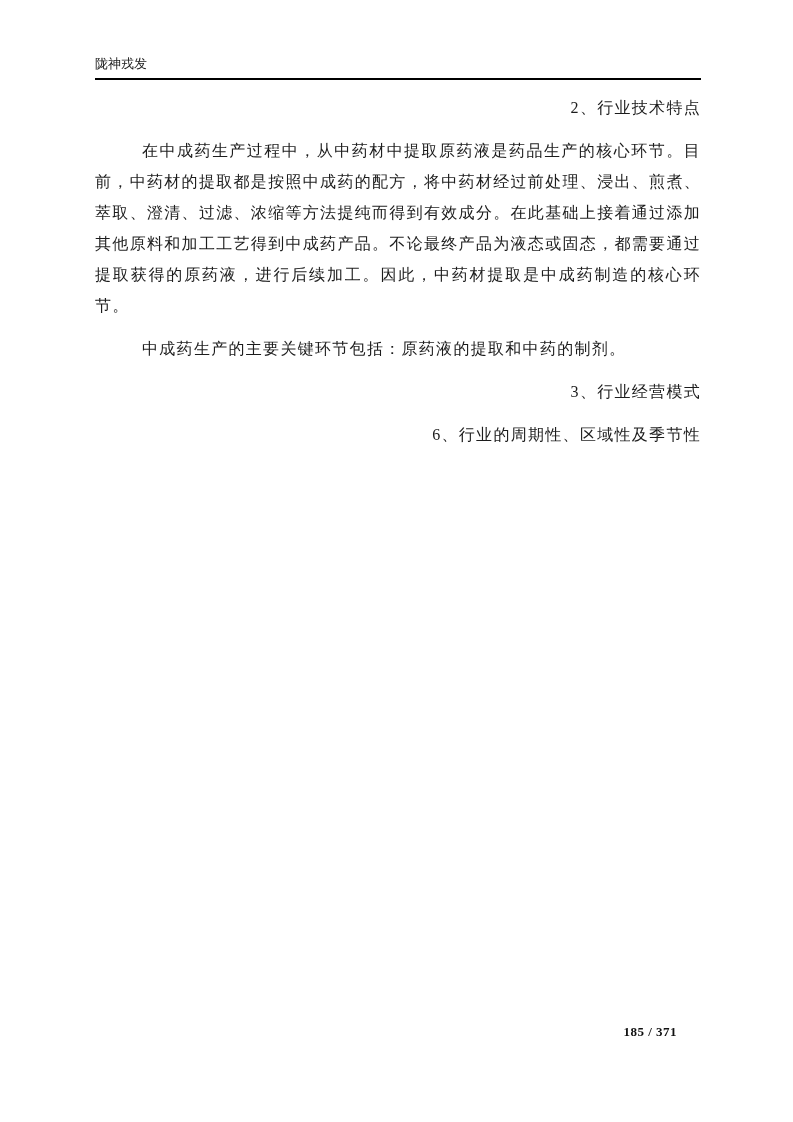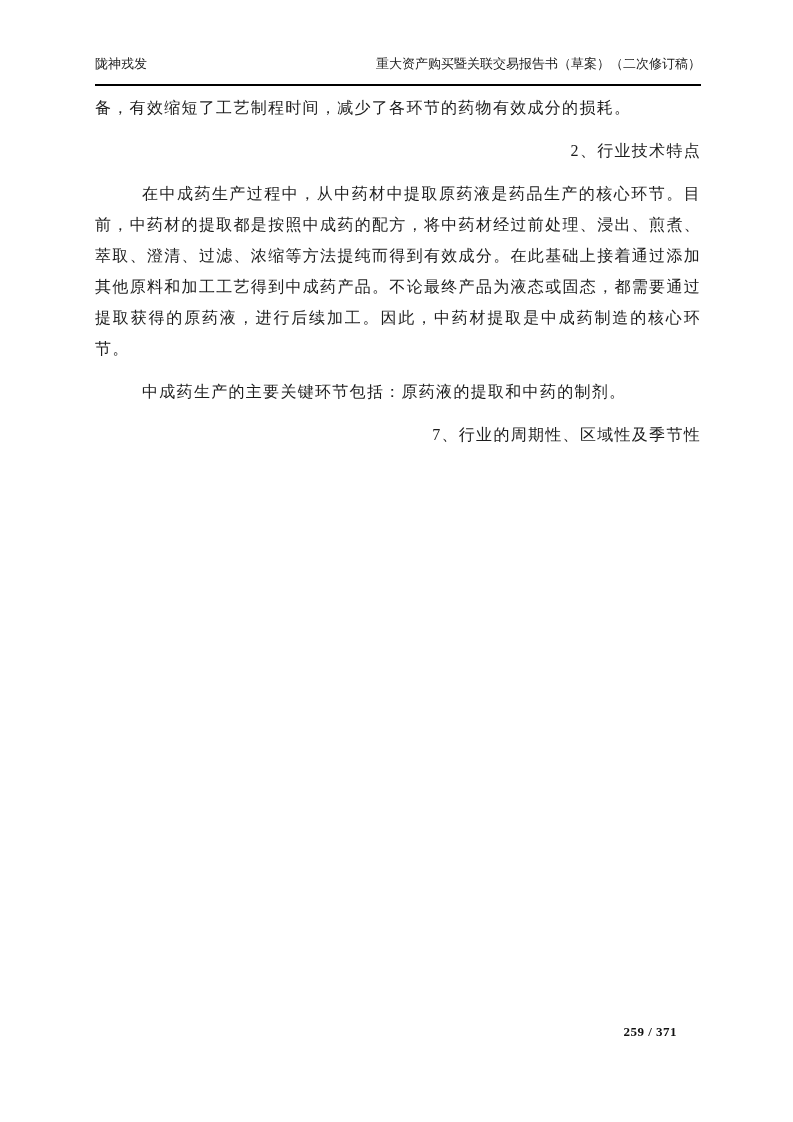--- a/index.html
+++ b/index.html
@@ -19,21 +19,21 @@
   .page-header {
     position: absolute;
     top: 56px;
     left: 95px;
     width: 606px;
     display: flex;
     justify-content: space-between;
     align-items: flex-end;
     font-size: 13px;
     line-height: 16px;
-    padding-bottom: 12px;
+    padding-bottom: 6px;
     border-bottom: 2px solid #000000;
     color: #1c1c1c;
   }
   .doc-body {
     position: absolute;
     top: 92px;
     left: 95px;
     width: 606px;
     font-size: 16px;
     line-height: 31px;
@@ -66,26 +66,25 @@
     color: #111111;
   }
 </style>
 </head>
 <body>
 
 <div class="page">
 
   <div class="page-header">
     <span>陇神戎发</span>
-    <span>重大资产购买暨关联交易报告书（草案）（二次修订稿）</span>
   </div>
 
   <div class="doc-body">
-    <p class="para-cont">备，有效缩短了工艺制程时间，减少了各环节的药物有效成分的损耗。</p>
     <p class="heading">2、行业技术特点</p>
     <p class="para">在中成药生产过程中，从中药材中提取原药液是药品生产的核心环节。目前，中药材的提取都是按照中成药的配方，将中药材经过前处理、浸出、煎煮、萃取、澄清、过滤、浓缩等方法提纯而得到有效成分。在此基础上接着通过添加其他原料和加工工艺得到中成药产品。不论最终产品为液态或固态，都需要通过提取获得的原药液，进行后续加工。因此，中药材提取是中成药制造的核心环节。</p>
     <p class="para">中成药生产的主要关键环节包括：原药液的提取和中药的制剂。</p>
-    <p class="heading">7、行业的周期性、区域性及季节性</p>
+    <p class="heading">3、行业经营模式</p>
+    <p class="heading">6、行业的周期性、区域性及季节性</p>
   </div>
 
-  <div class="page-footer">259 / 371</div>
+  <div class="page-footer">185 / 371</div>
 
 </div>
 
 </body></html>

